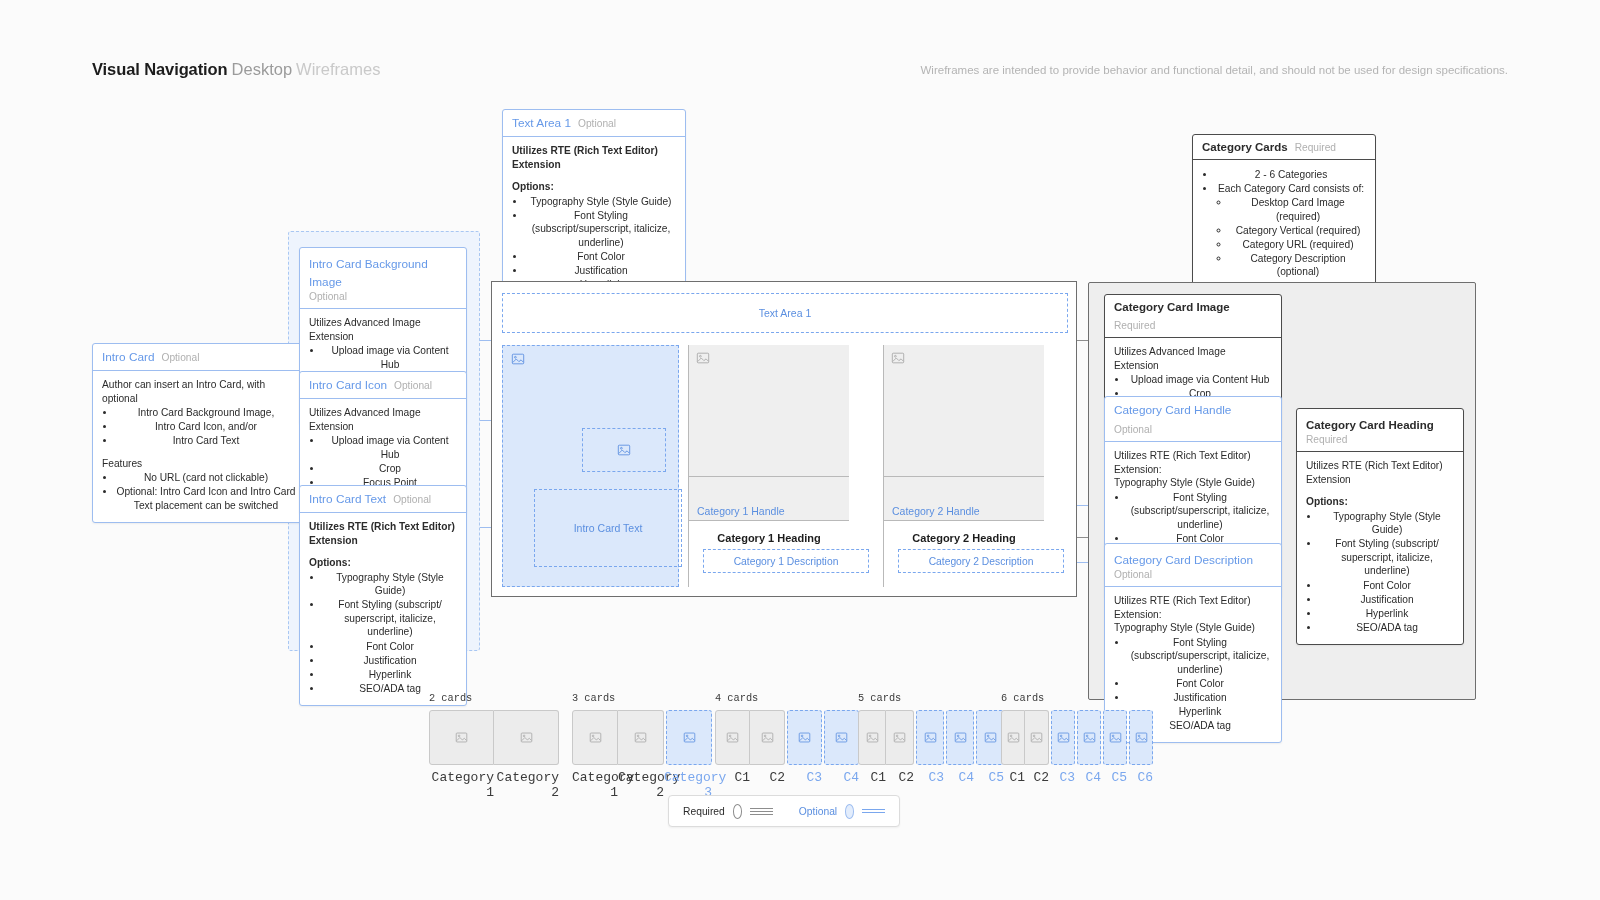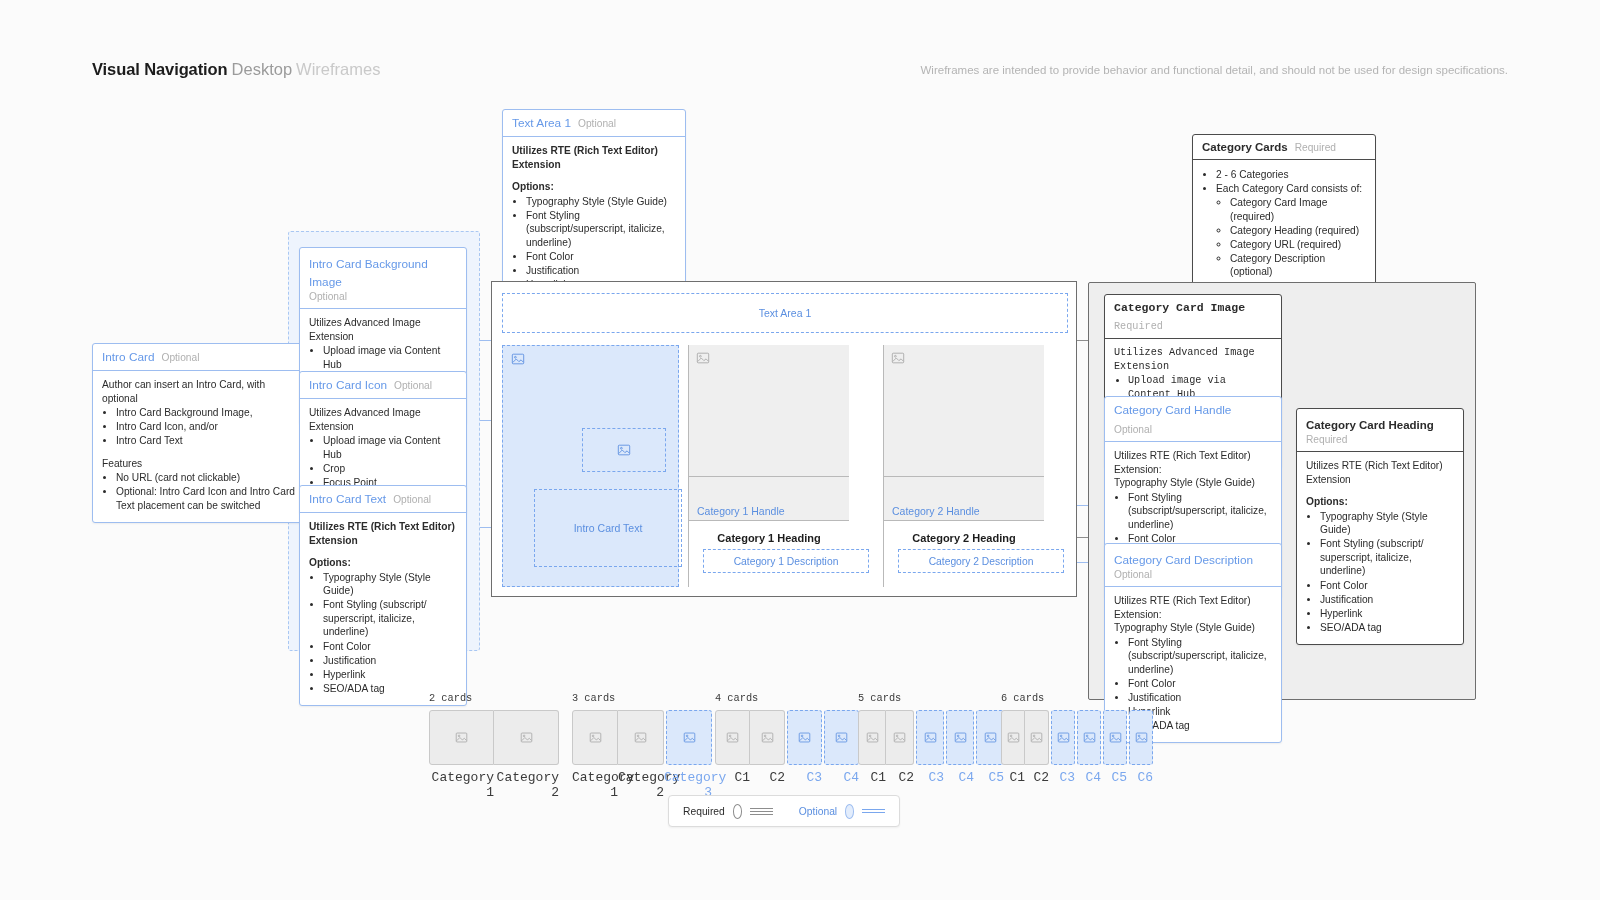--- a/index.html
+++ b/index.html
@@ -35,21 +35,21 @@
   .anno-head.stacked { display:block; }
   .anno-title { font-size:11.5px; font-weight:bold; color:#2b2b2b; }
   .anno.blue .anno-title { color:#6699e8; font-weight:normal; font-size:11.8px; }
   .anno-flag { font-size:10.2px; color:#b0b0b0; }
   .anno-head.stacked .anno-flag { display:block; margin-top:1px; }
   .anno-body { padding:7px 9px 9px 9px; font-size:10.2px; line-height:1.33; color:#2b2b2b; }
   .anno-body p { margin:0; }
   .anno-body p.gap { margin-top:9px; }
   .anno-body ul { margin:1px 0 0 0; padding-left:14px; }
   .anno-body ul ul { padding-left:14px; margin:0; }
-  .anno-body li { margin:0.5px 0; }
+  .anno-body li { margin:0.5px 0;text-align:center; }
 
   
   .conn { position:absolute; background:#8d8d8d; }
   .conn.h { height:1px; }
   .conn.v { width:1px; }
   .conn.blue { background:#9dbdf0; }
   .dot {
     position:absolute; border-radius:50%; background:#fff;
     border:1px solid #8d8d8d;
   }
@@ -234,22 +234,22 @@
   <div class="anno-head">
     <span class="anno-title">Category Cards</span>
     <span class="anno-flag">Required</span>
   </div>
   <div class="anno-body">
     <ul>
       <li>2 - 6 Categories</li>
       <li>
         <span>Each Category Card consists of:</span>
         <ul>
-          <li>Category Card Image (required)</li>
-          <li>Category Heading (required)</li>
+          <li>Desktop Card Image (required)</li>
+          <li>Category Vertical (required)</li>
           <li>Category URL (required)</li>
           <li>Category Description (optional)</li>
         </ul>
       </li>
       <li>
         <span>Mobile:</span>
         <ul>
           <li>2 Cards: 50/50 Mobile Layout</li>
           <li>3+ Cards: Mobile Slider</li>
         </ul>
@@ -390,21 +390,21 @@
     </div>
     <div class="cat-heading">Category 2 Heading</div>
     <div class="cat-desc">
       <span>Category 2 Description</span>
     </div>
   </div>
 </div>
 
 <div id="cat-panel"></div>
 
-<div class="anno" style="left:1104px; top:294px; width:178px;font-family:Liberation Mono, monospace;">
+<div class="anno" style="left:1104px; top:294px; width:178px;">
   <div class="anno-head">
     <span class="anno-title">Category Card Image</span>
     <span class="anno-flag">Required</span>
   </div>
   <div class="anno-body">
     <p>Utilizes Advanced Image Extension</p>
     <ul>
       <li>Upload image via Content Hub</li>
       <li>Crop</li>
       <li>Focus Point</li>

